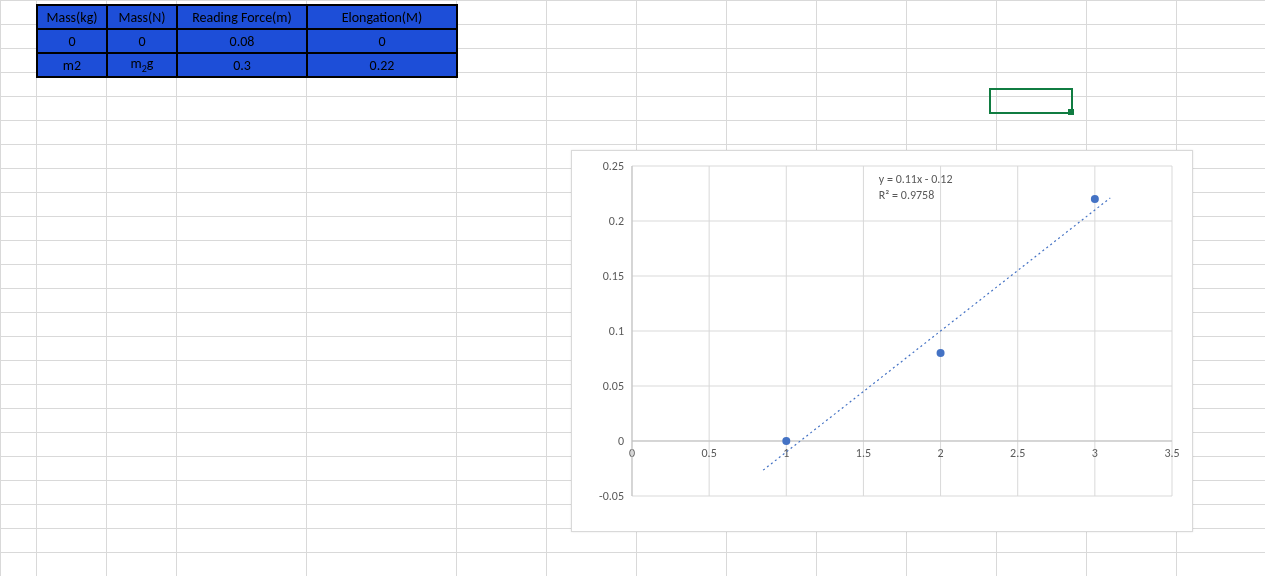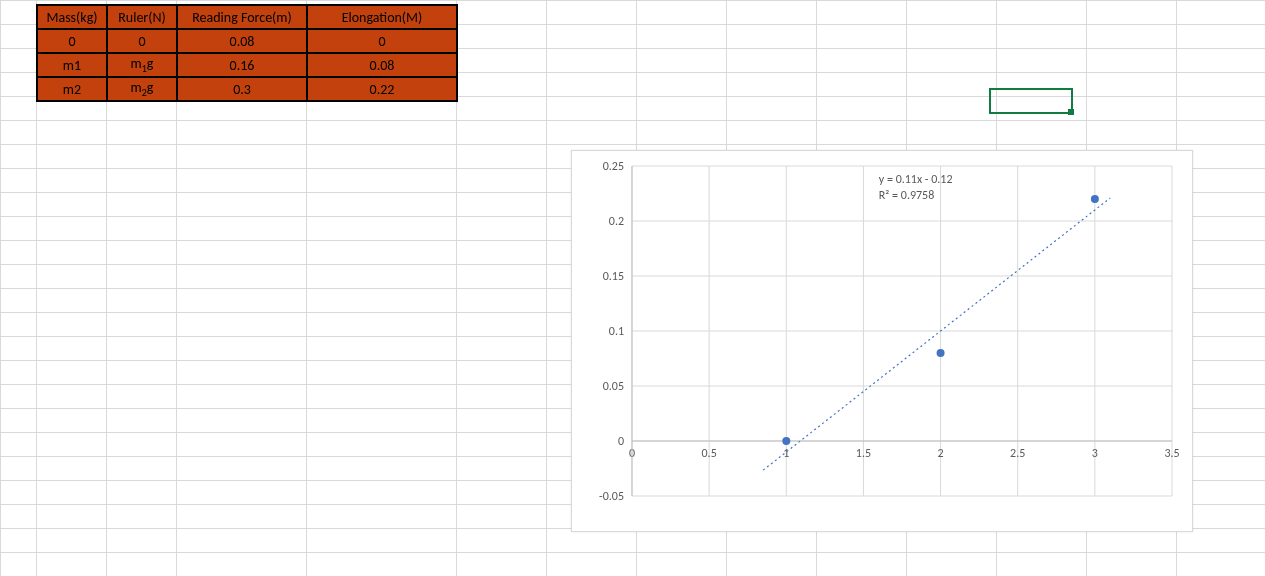--- a/index.html
+++ b/index.html
@@ -5,21 +5,21 @@
   html,body{margin:0;padding:0;font-family:Calibri,Arial,sans-serif;font-size:14px;color:#000;background:#fff;}
   .sheet{position:relative;width:1265px;height:576px;overflow:hidden;}
   
   .grid{position:absolute;inset:0;}
   .grid td{border:1px solid #d9d9d9;height:24px;box-sizing:border-box;}
   .grid table{border-collapse:collapse;width:100%;table-layout:fixed;}
   .grid col.narrow{width:70px;}
   .grid col.med{width:90px;}
   .grid col.wide{width:130px;}
   
-  .data-table{position:absolute;left:36px;top:4px;border-collapse:collapse;background:#c2410c;}
+  .data-table{position:absolute;left:36px;top:4px;border-collapse:collapse;background:#1d4ed8;}
   .data-table th,.data-table td{border:2px solid #000;text-align:center;font-weight:normal;height:24px;box-sizing:border-box;padding:0 6px;}
   .data-table th{font-weight:normal;}
   .data-table col.c0{width:70px;}
   .data-table col.c1{width:70px;}
   .data-table col.c2{width:130px;}
   .data-table col.c3{width:150px;}
   .sub{font-size:10px;vertical-align:sub;}
   
   .cursor{position:absolute;border:2px solid #107c41;background:transparent;box-sizing:border-box;}
   .cursor .handle{position:absolute;right:-3px;bottom:-3px;width:6px;height:6px;background:#107c41;}
@@ -448,37 +448,31 @@
   <table class="data-table">
     <colgroup>
         <col class="c0">
         <col class="c1">
         <col class="c2">
         <col class="c3">
       </colgroup>
     <thead>
         <tr>
       <th>Mass(kg)</th>
-      <th>Ruler(N)</th>
+      <th>Mass(N)</th>
       <th>Reading Force(m)</th>
       <th>Elongation(M)</th>
     </tr>
       </thead>
     <tbody>
       <tr>
         <td>0</td>
         <td>0</td>
         <td>0.08</td>
         <td>0</td>
-      </tr>
-      <tr>
-        <td>m1</td>
-        <td><span>m</span><span class="sub">1</span><span>g</span></td>
-        <td>0.16</td>
-        <td>0.08</td>
       </tr>
       <tr>
         <td>m2</td>
         <td><span>m</span><span class="sub">2</span><span>g</span></td>
         <td>0.3</td>
         <td>0.22</td>
       </tr>
     </tbody>
   </table>
 

